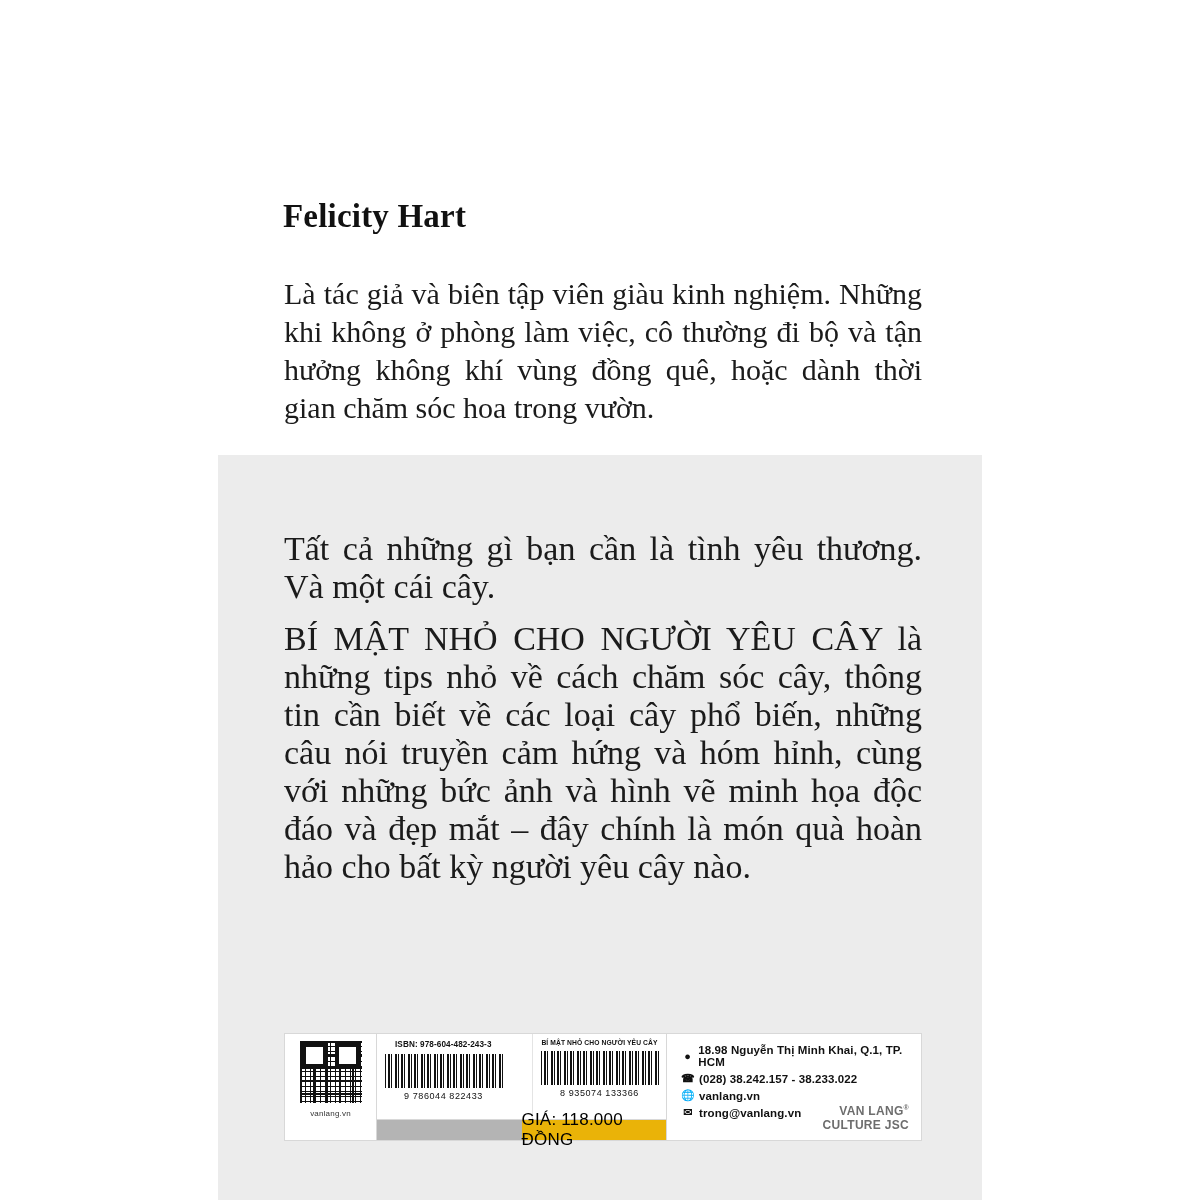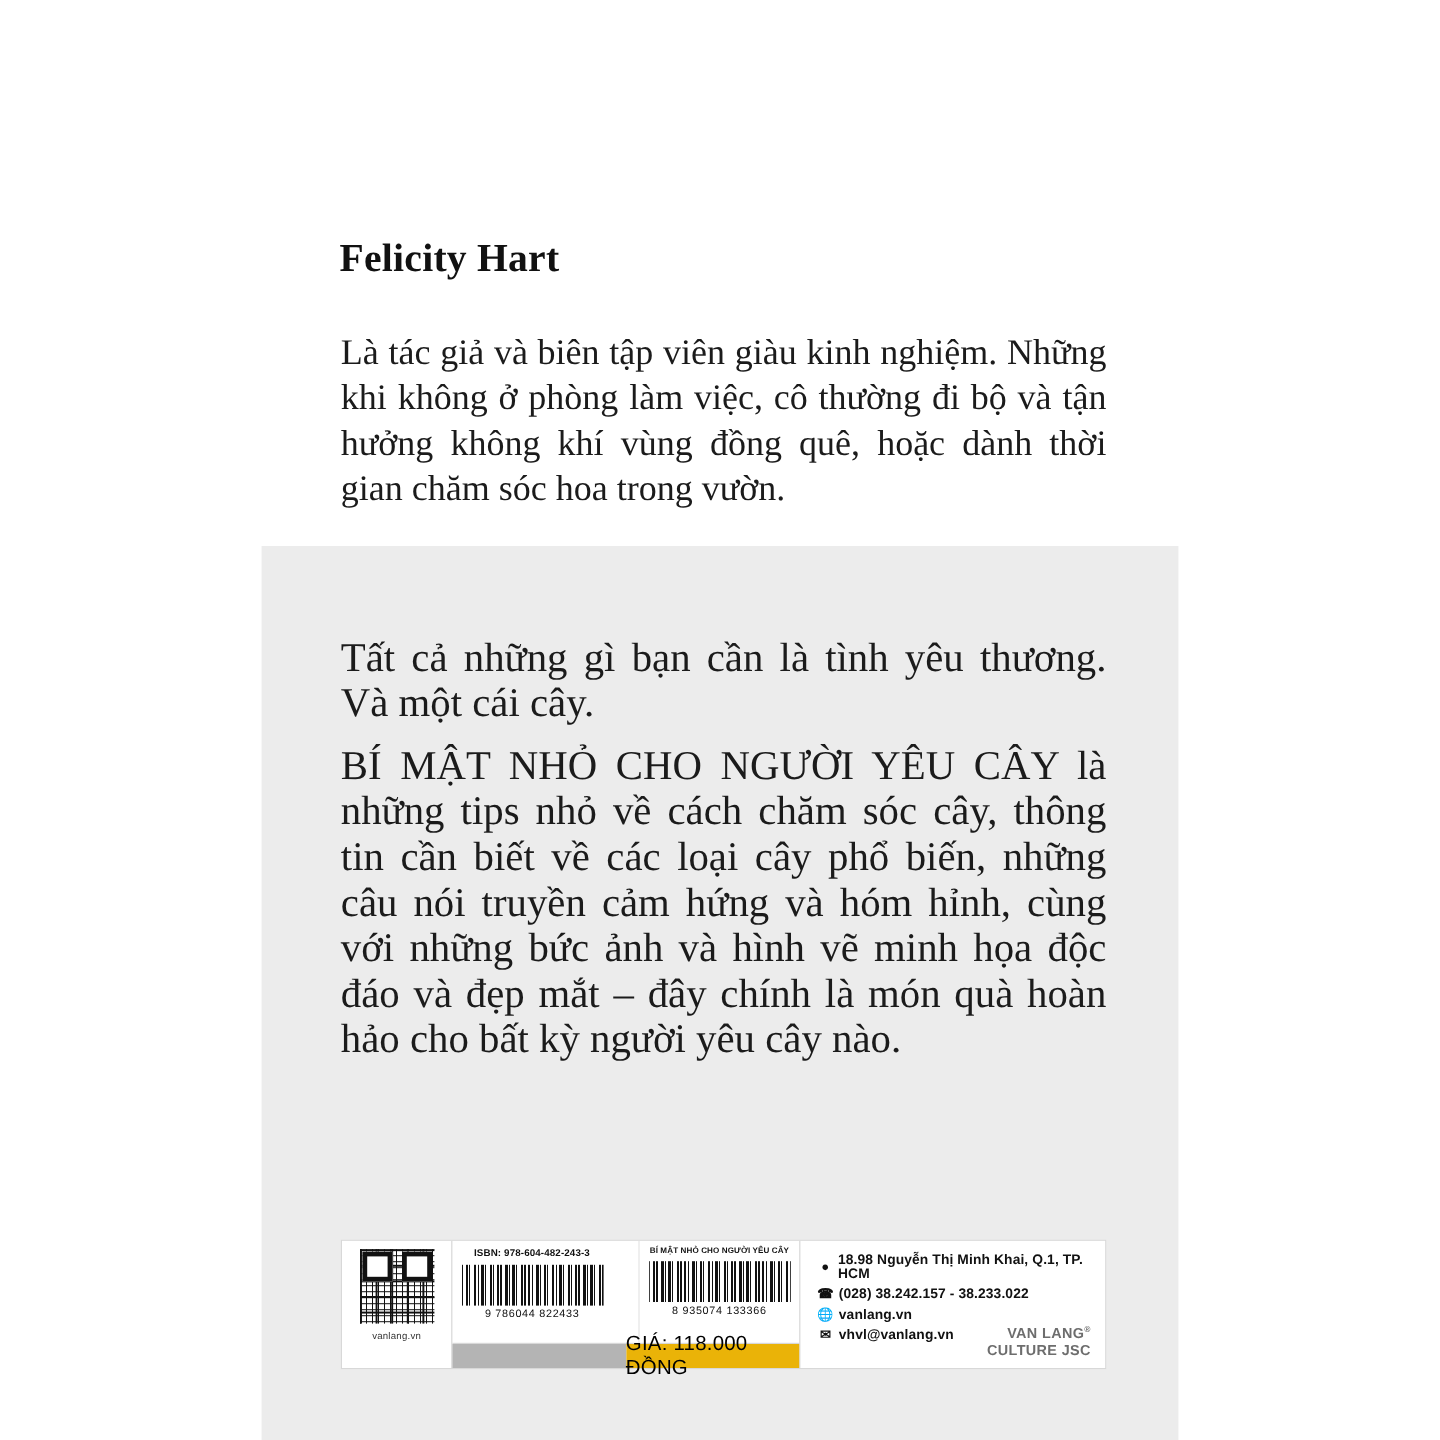--- a/index.html
+++ b/index.html
@@ -291,21 +291,21 @@
         <div class="contact-line">
           <span class="gi">☎</span>
           <span>(028) 38.242.157 - 38.233.022</span>
         </div>
         <div class="contact-line">
           <span class="gi">🌐</span>
           <span>vanlang.vn</span>
         </div>
         <div class="contact-line">
           <span class="gi">✉</span>
-          <span>vhvl@vanlang.vn</span>
+          <span>trong@vanlang.vn</span>
         </div>
         <div class="publisher">
           <div><span>VAN LANG</span><sup>®</sup></div>
           <div>CULTURE JSC</div>
         </div>
       </div>
 
     </div>
   </div>
 </div>

